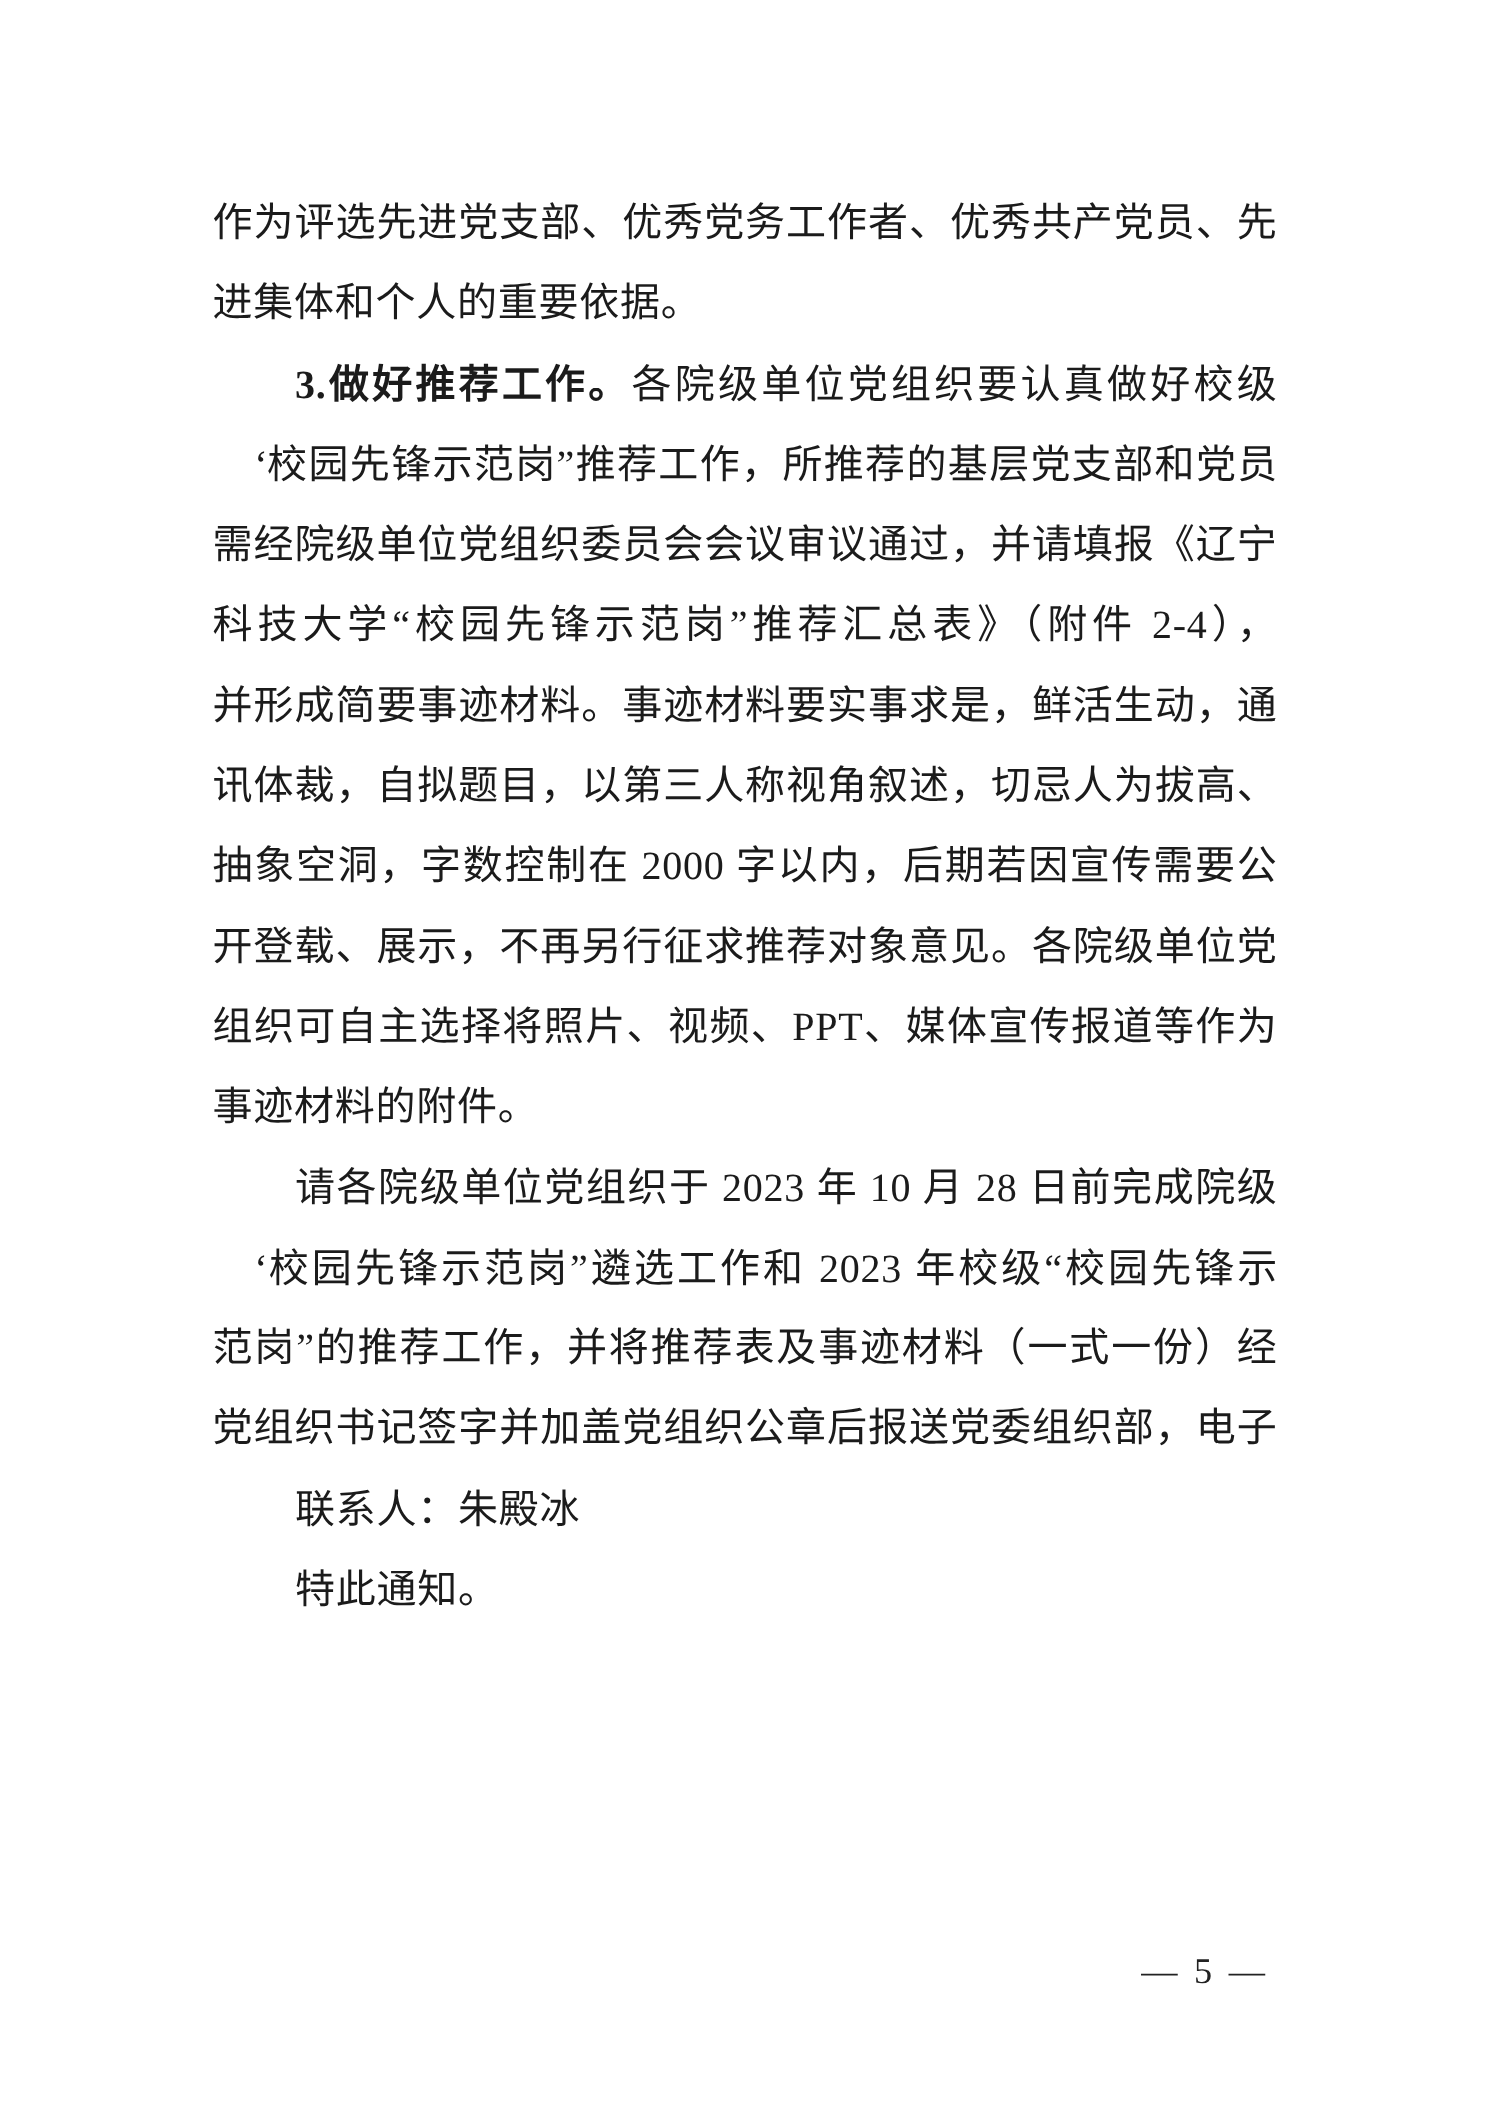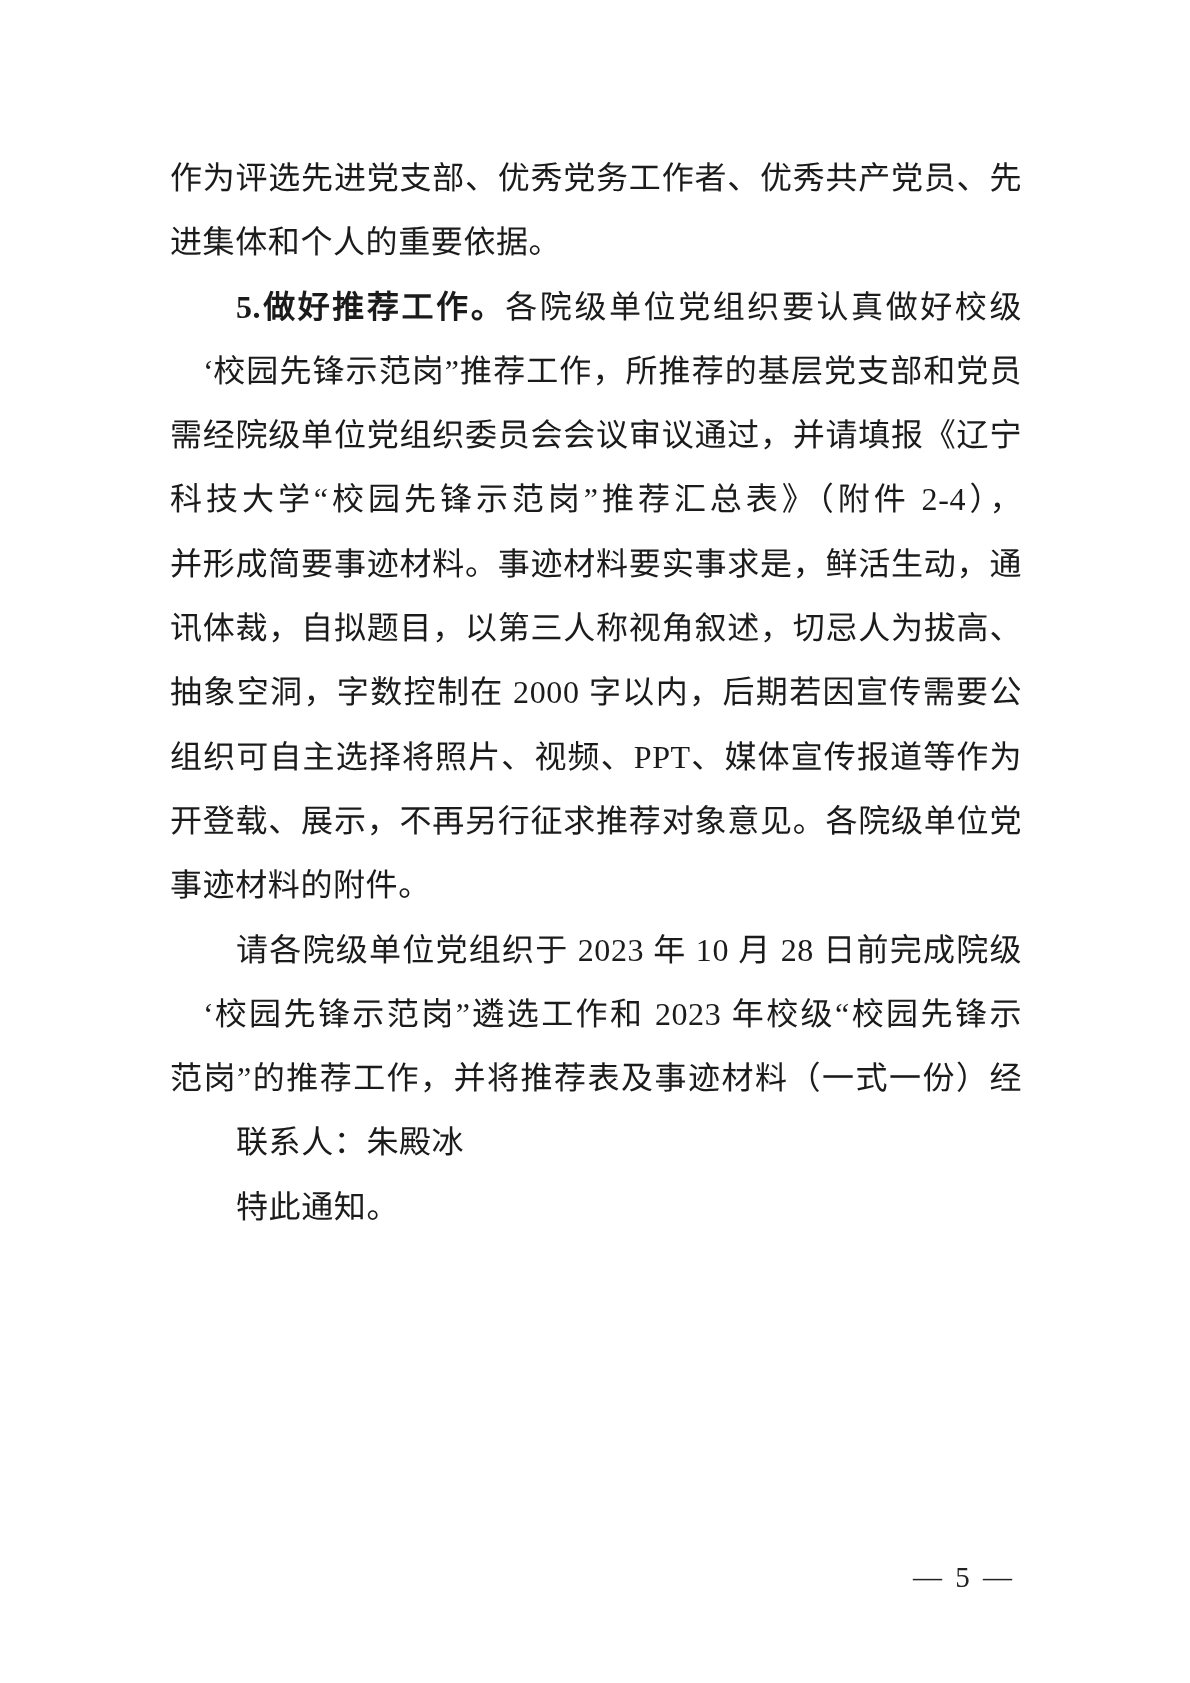--- a/index.html
+++ b/index.html
@@ -62,30 +62,31 @@
     color: #222222;
   }
 </style>
 </head>
 <body>
 
 <div class="page">
   <div class="content">
     <div class="line just">作为评选先进党支部、优秀党务工作者、优秀共产党员、先</div>
     <div class="line">进集体和个人的重要依据。</div>
-    <div class="line just indent"><span class="bold">5.做好推荐工作。</span><span>各院级单位党组织要认真做好校级</span></div>
+    <div class="line just indent"><span class="bold">3.做好推荐工作。</span><span>各院级单位党组织要认真做好校级</span></div>
     <div class="line just hang">“校园先锋示范岗”推荐工作，所推荐的基层党支部和党员</div>
     <div class="line just">需经院级单位党组织委员会会议审议通过，并请填报《辽宁</div>
     <div class="line just">科技大学“校园先锋示范岗”推荐汇总表》（附件 2-4），</div>
     <div class="line just">并形成简要事迹材料。事迹材料要实事求是，鲜活生动，通</div>
     <div class="line just">讯体裁，自拟题目，以第三人称视角叙述，切忌人为拔高、</div>
     <div class="line just">抽象空洞，字数控制在 2000 字以内，后期若因宣传需要公</div>
+    <div class="line just">开登载、展示，不再另行征求推荐对象意见。各院级单位党</div>
     <div class="line just">组织可自主选择将照片、视频、PPT、媒体宣传报道等作为</div>
-    <div class="line just">开登载、展示，不再另行征求推荐对象意见。各院级单位党</div>
     <div class="line">事迹材料的附件。</div>
     <div class="line just indent">请各院级单位党组织于 2023 年 10 月 28 日前完成院级</div>
     <div class="line just hang">“校园先锋示范岗”遴选工作和 2023 年校级“校园先锋示</div>
     <div class="line just">范岗”的推荐工作，并将推荐表及事迹材料（一式一份）经</div>
+    <div class="line just">党组织书记签字并加盖党组织公章后报送党委组织部，电子</div>
     <div class="line indent">联系人：朱殿冰</div>
     <div class="line indent">特此通知。</div>
   </div>
   <div class="page-num">— 5 —</div>
 </div>
 
 </body></html>

